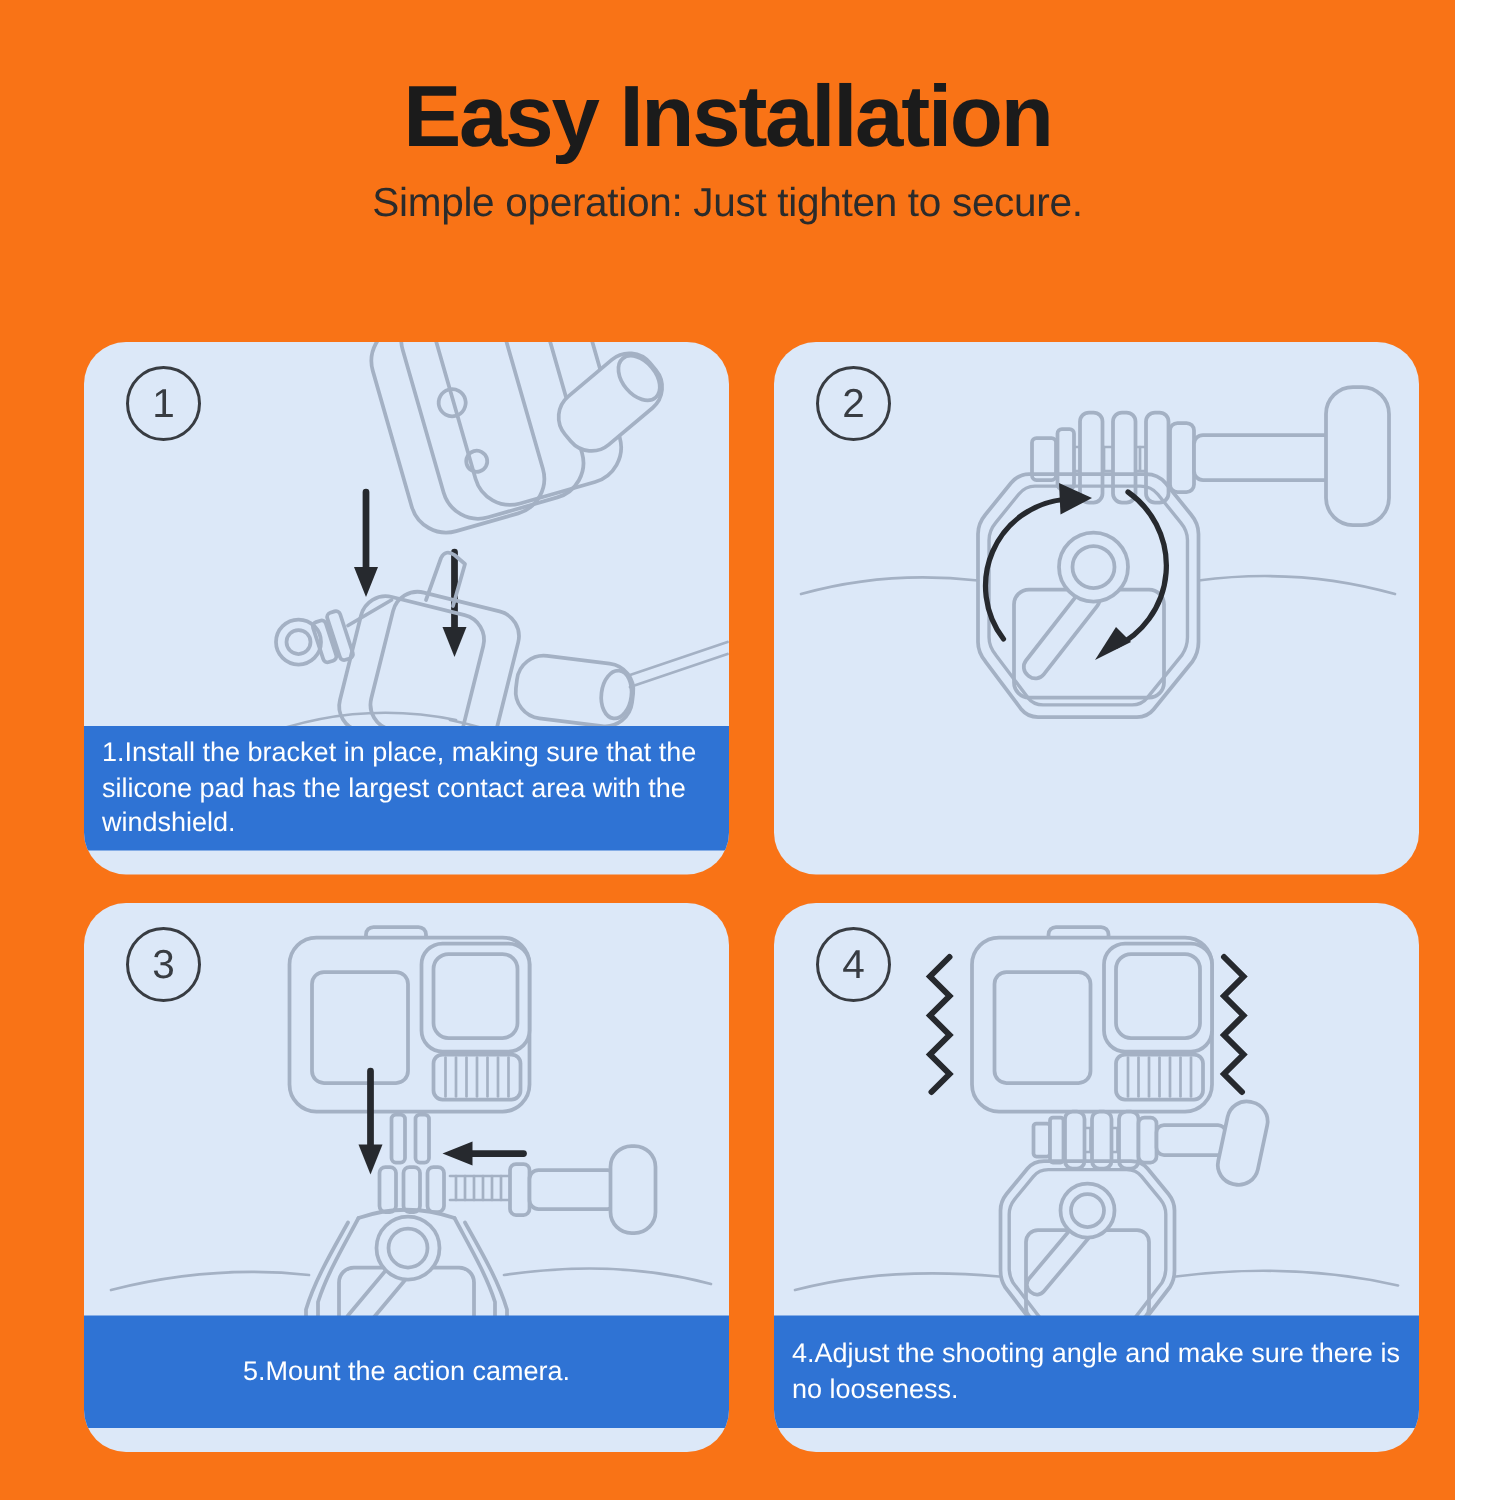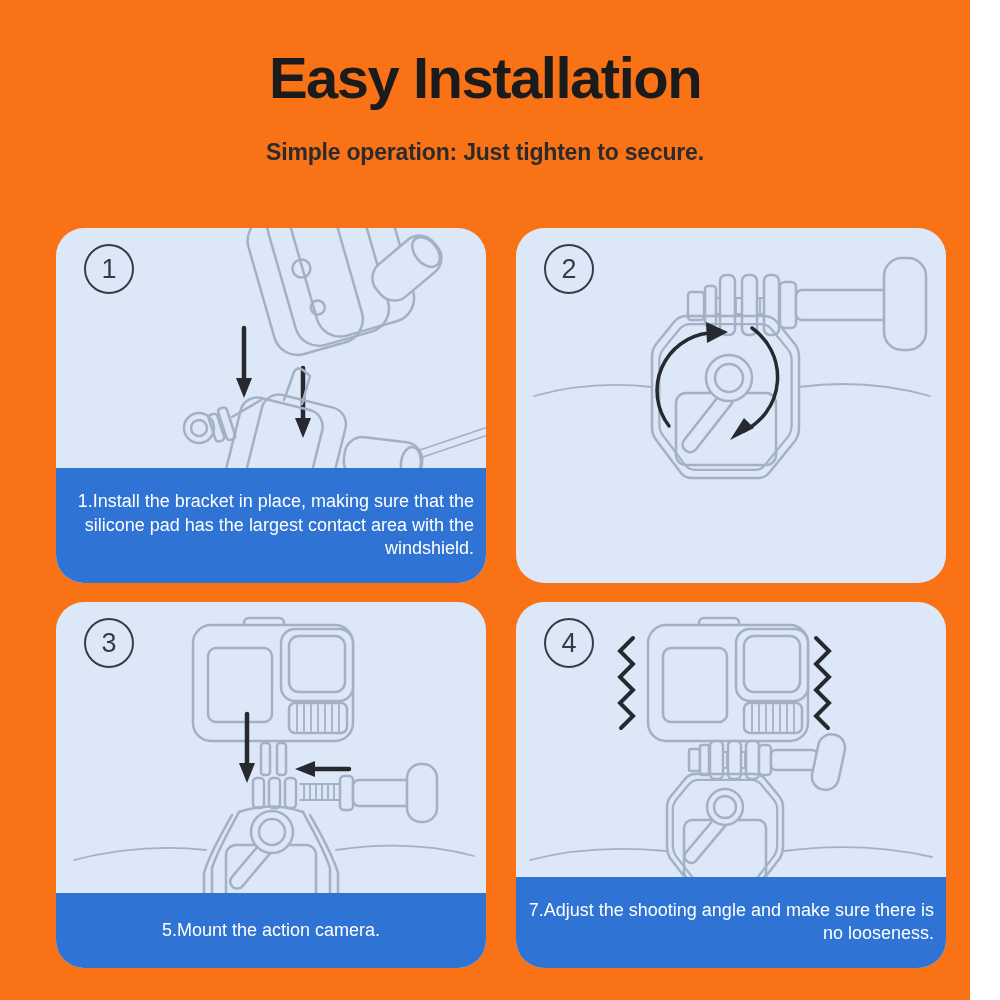--- a/index.html
+++ b/index.html
@@ -1,35 +1,35 @@
 <!DOCTYPE html>
 <html><head>
 <meta charset="utf-8">
 <style>
   html,body{margin:0;padding:0;background:#ffffff;}
   body{width:1000px;height:1000px;font-family:"Liberation Sans",sans-serif;-webkit-font-smoothing:antialiased;}
   .page{position:relative;width:970px;height:1000px;background:#f97316;overflow:hidden;}
 
   .header{text-align:center;padding-top:46px;}
   .title{font-size:58px;font-weight:bold;color:#1b1b1b;letter-spacing:-1.5px;line-height:1.1;}
-  .subtitle{margin-top:29px;font-size:23px;color:#2b2b2b;letter-spacing:-0.2px;font-weight:bold;}
+  .subtitle{margin-top:10px;font-size:27px;color:#2b2b2b;letter-spacing:-0.2px;}
 
   .grid{position:absolute;left:56px;top:228px;width:890px;
         display:grid;grid-template-columns:430px 430px;grid-template-rows:355px 366px;
         column-gap:30px;row-gap:19px;}
 
   .panel{position:relative;background:#dce8f8;border-radius:28px;overflow:hidden;}
 
   .step-num{position:absolute;left:28px;top:16px;width:46px;height:46px;border:2.5px solid #383c42;
             border-radius:50%;display:flex;align-items:center;justify-content:center;
             font-size:27px;color:#383c42;font-weight:400;z-index:3;}
 
-  .caption{position:absolute;left:0;right:0;bottom:0;min-height:75px;background:#2f73d4;
-           display:flex;align-items:center;justify-content:center;text-align:right;
-           color:#ffffff;font-size:18px;line-height:1.32;padding:22px 12px;box-sizing:border-box;z-index:2;}
+  .caption{position:absolute;left:0;right:0;bottom:16px;min-height:75px;background:#2f73d4;
+           display:flex;align-items:center;justify-content:center;text-align:left;
+           color:#ffffff;font-size:18px;line-height:1.32;padding:6px 12px;box-sizing:border-box;z-index:2;}
 
   .art{position:absolute;left:0;top:0;width:430px;z-index:1;}
   .art svg{display:block;}
 
   .ln{stroke:#a4b1c4;stroke-width:2.5;fill:none;stroke-linecap:round;stroke-linejoin:round;}
   .lnf{stroke:#a4b1c4;stroke-width:2.5;fill:#dce8f8;stroke-linecap:round;stroke-linejoin:round;}
   .lnthin{stroke:#a4b1c4;stroke-width:1.8;fill:none;stroke-linecap:round;}
   .ar{stroke:#26292e;stroke-width:4.5;fill:none;stroke-linecap:round;}
   .arh{fill:#26292e;stroke:none;}
   .arc{stroke:#26292e;stroke-width:3.5;fill:none;stroke-linecap:round;}
@@ -309,17 +309,17 @@
             <circle class="lnf" cx="209" cy="205" r="18"></circle>
             <circle class="ln" cx="209" cy="205" r="11"></circle>
           </g>
 
           <g>
             <path class="lnthin" d="M14,258 Q75,242 150,249"></path>
             <path class="lnthin" d="M268,249 Q345,239 416,255"></path>
           </g>
         </svg>
       </div>
-      <div class="caption">7.Adjust the shooting angle and make sure there is no looseness.</div>
+      <div class="caption">4.Adjust the shooting angle and make sure there is no looseness.</div>
     </div>
 
   </div>
 </div>
 
 </body></html>

